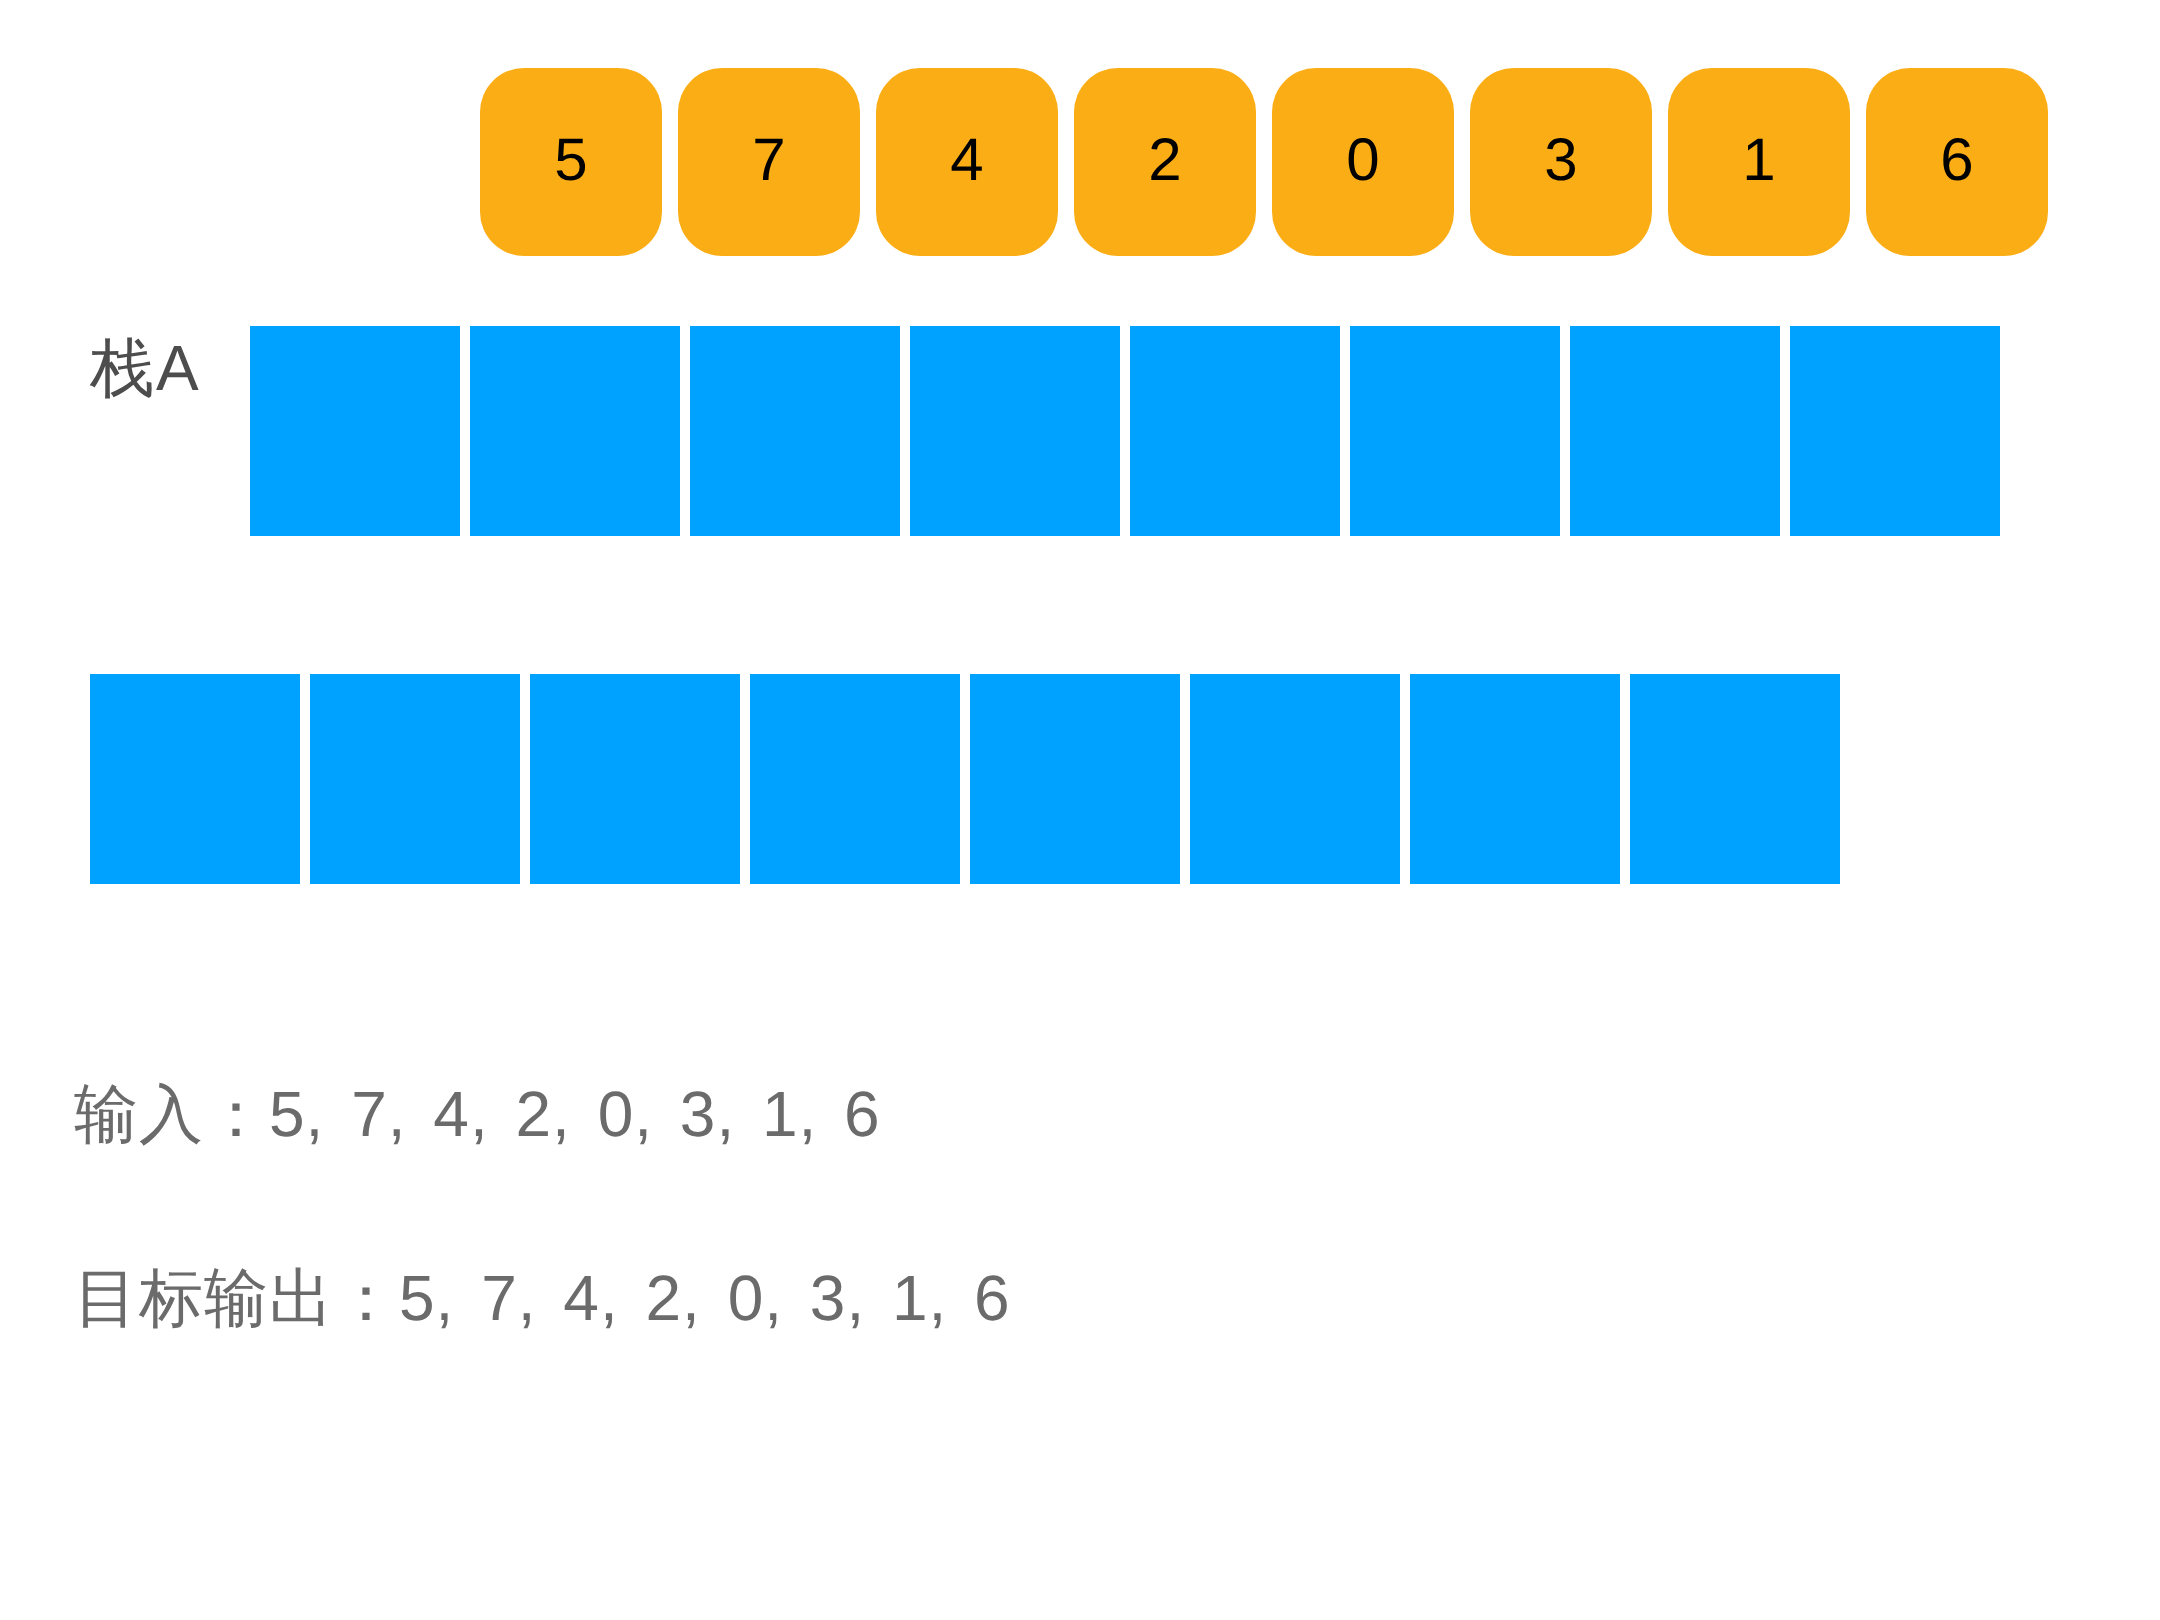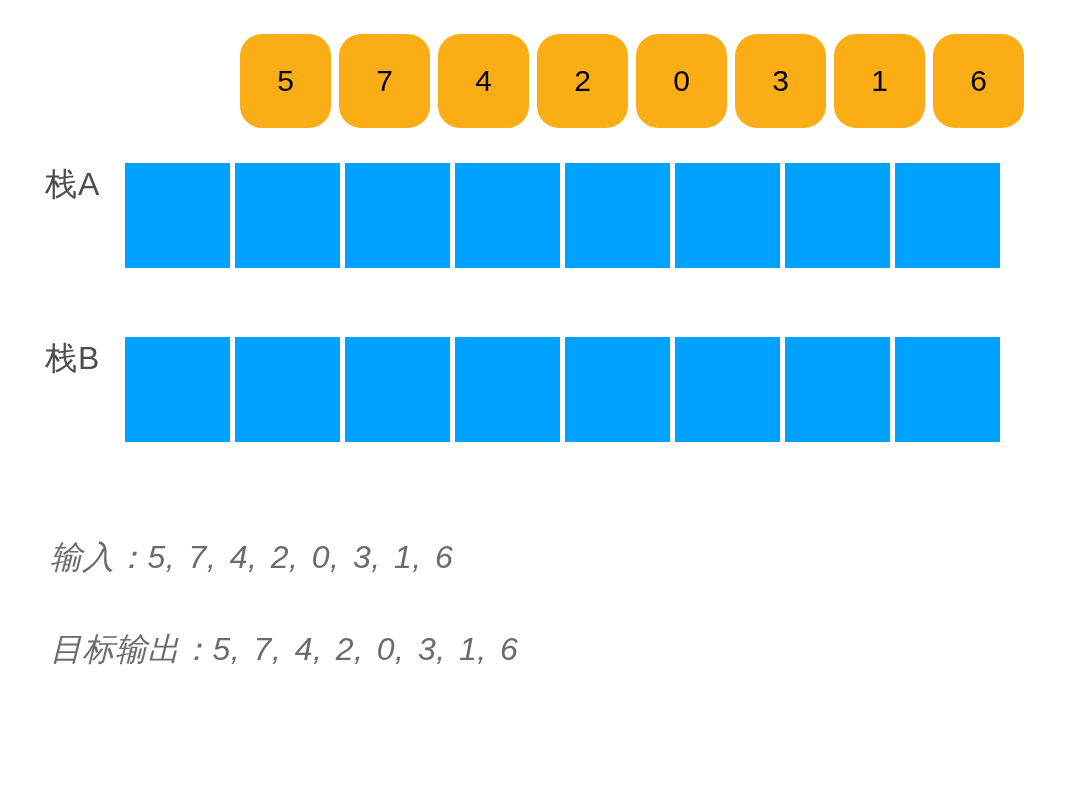--- a/index.html
+++ b/index.html
@@ -64,27 +64,26 @@
     align-items: center;
     justify-content: center;
     font-size: 30px;
     color: #ffffff;
     cursor: pointer;
   }
 
   
   .text-line {
     position: absolute;
-    left: 50px;
+    left: 37px;
     font-size: 32px;
     color: var(--info-text, #6B6B6B);
     letter-spacing: 0.5px;
     word-spacing: 4px;
     white-space: nowrap;
-    font-style: italic;
   }
   .text-line.input-line { top: 536px; }
   .text-line.target-line { top: 628px; text-align: center; }
 </style>
 </head>
 <body>
 
 <div class="page" style="--page-bg: #FFFFFF; --tile-bg: #FBAD15; --tile-text: #000000; --slot-bg: #00A2FF; --label-text: #4D4D4D; --info-text: #6B6B6B;">
 
   <div class="queue">
@@ -106,21 +105,20 @@
         <div class="slot"></div>
         <div class="slot"></div>
         <div class="slot"></div>
         <div class="slot"></div>
         <div class="slot"></div>
         <div class="slot"></div>
       </div>
   </div>
 
   <div class="stack-row row-b">
-    <div class="stack-label">栈B</div>
     <div class="slots">
         <div class="slot"></div>
         <div class="slot"></div>
         <div class="slot"></div>
         <div class="slot"></div>
         <div class="slot"></div>
         <div class="slot"></div>
         <div class="slot"></div>
         <div class="slot"></div>
       </div>

